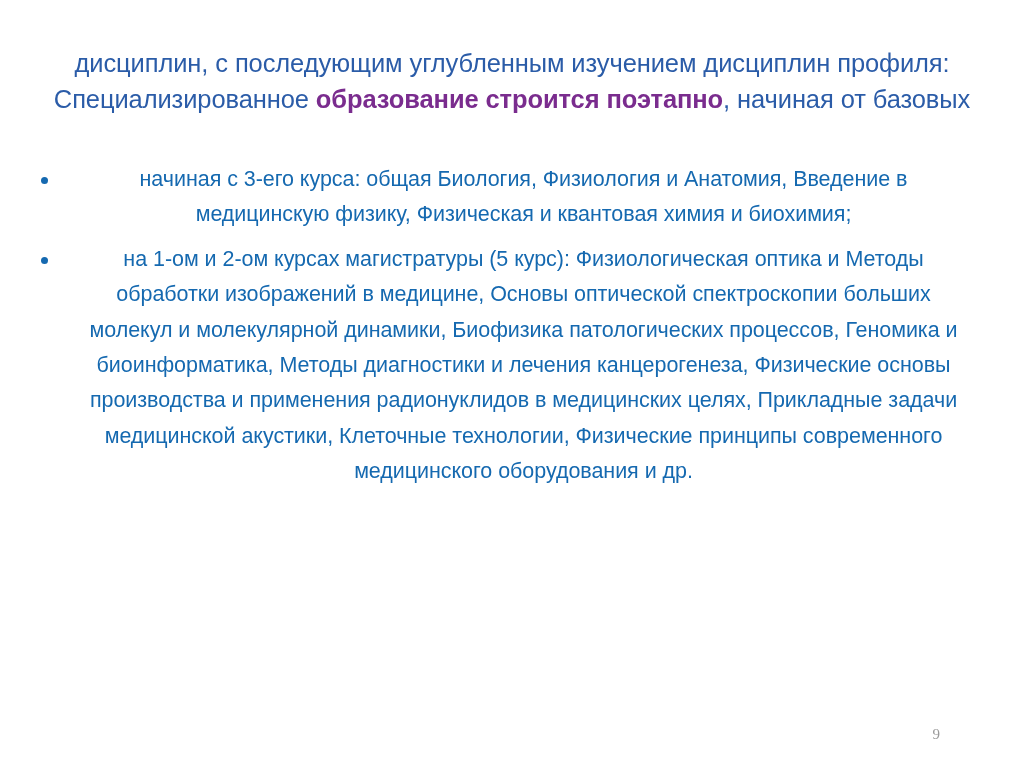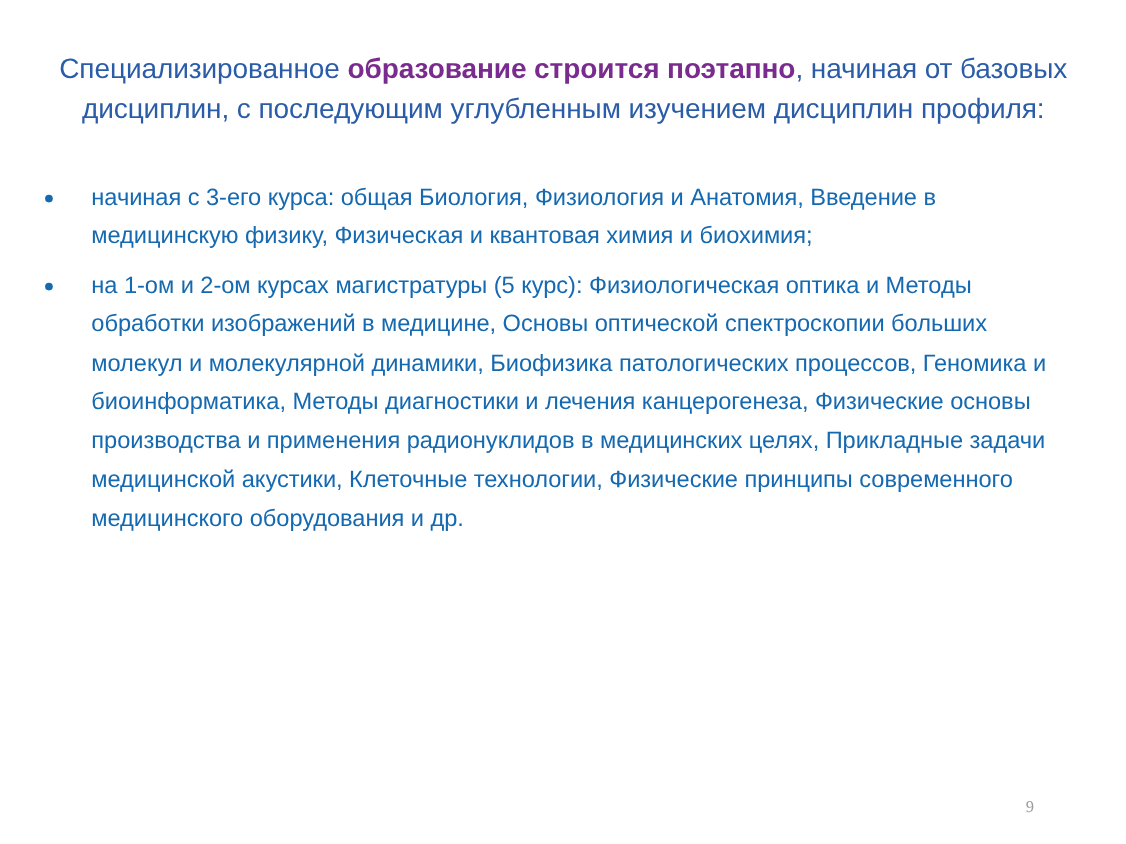--- a/index.html
+++ b/index.html
@@ -70,41 +70,41 @@
     height: 7px;
     border-radius: 50%;
     background: #1569B0;
   }
   .bullet-text {
     display: block;
     font-size: 21.5px;
     line-height: 35.4px;
     color: #1569B0;
     letter-spacing: -0.05px;
-    text-align: left;
+    text-align: center;
   }
 
   
   .page-number {
     position: absolute;
     right: 84px;
     bottom: 24px;
     font-size: 15px;
     color: #9A9A9A;
     font-family: "Liberation Serif", "DejaVu Serif", serif;
   }
 </style>
 </head>
 <body>
 
 <div class="slide">
 
   <div class="title">
+    <span class="title-line t-plain">дисциплин, с последующим углубленным изучением дисциплин профиля:</span>
     <span class="title-line"><span class="t-plain">Специализированное </span><span class="t-accent">образование строится поэтапно</span><span class="t-plain">, начиная от базовых</span></span>
-    <span class="title-line t-plain">дисциплин, с последующим углубленным изучением дисциплин профиля:</span>
   </div>
 
   <div class="body">
 
     <div class="bullet">
       <span class="bullet-marker"></span>
       <span class="bullet-text">начиная с 3-его курса: общая Биология, Физиология и Анатомия, Введение в медицинскую физику, Физическая и квантовая химия и биохимия;</span>
     </div>
 
 

